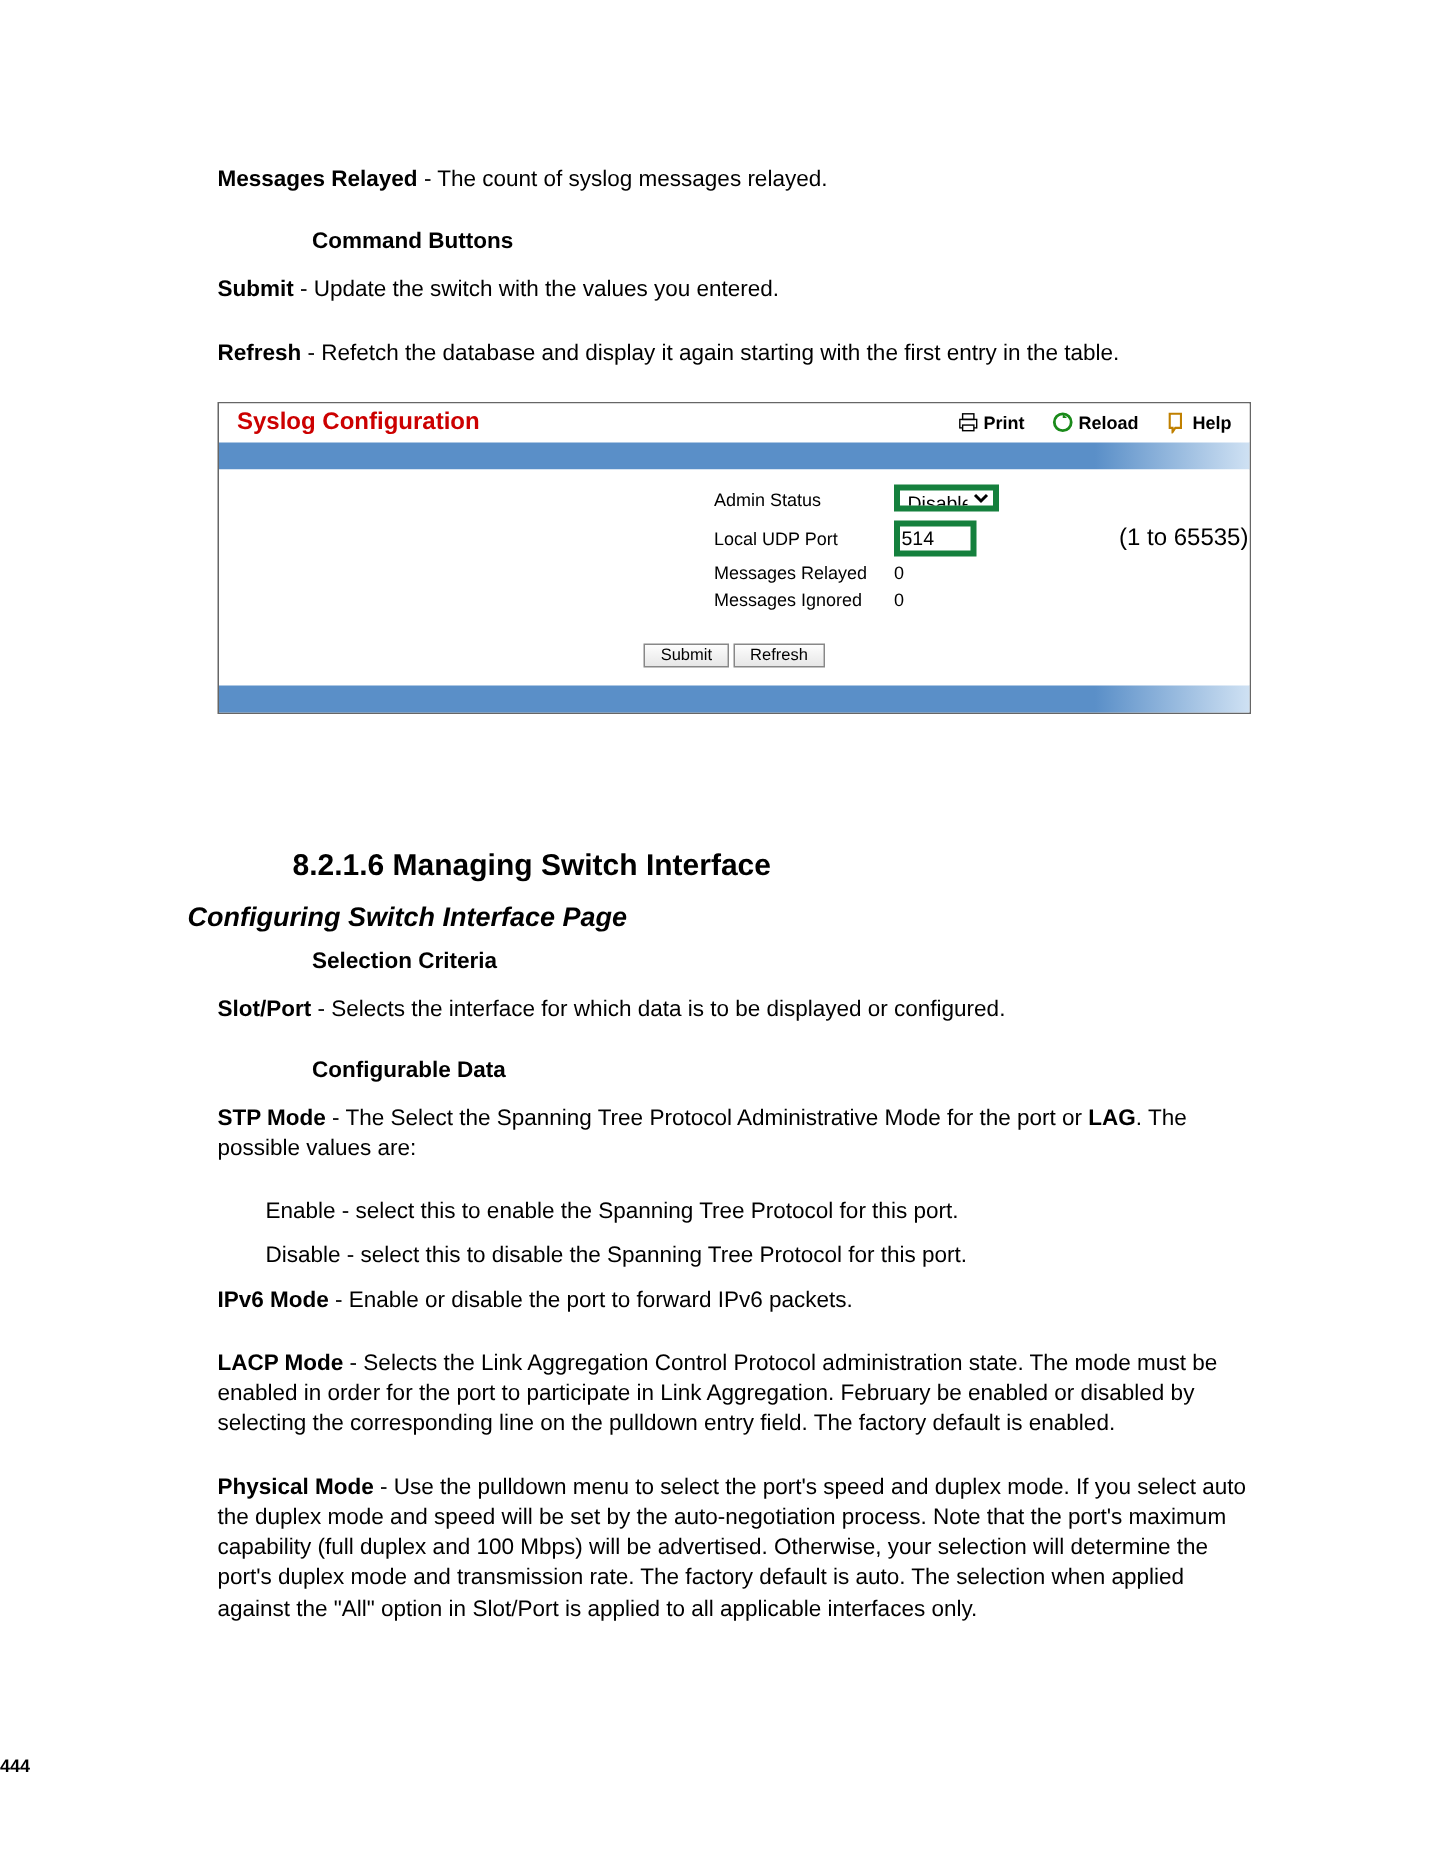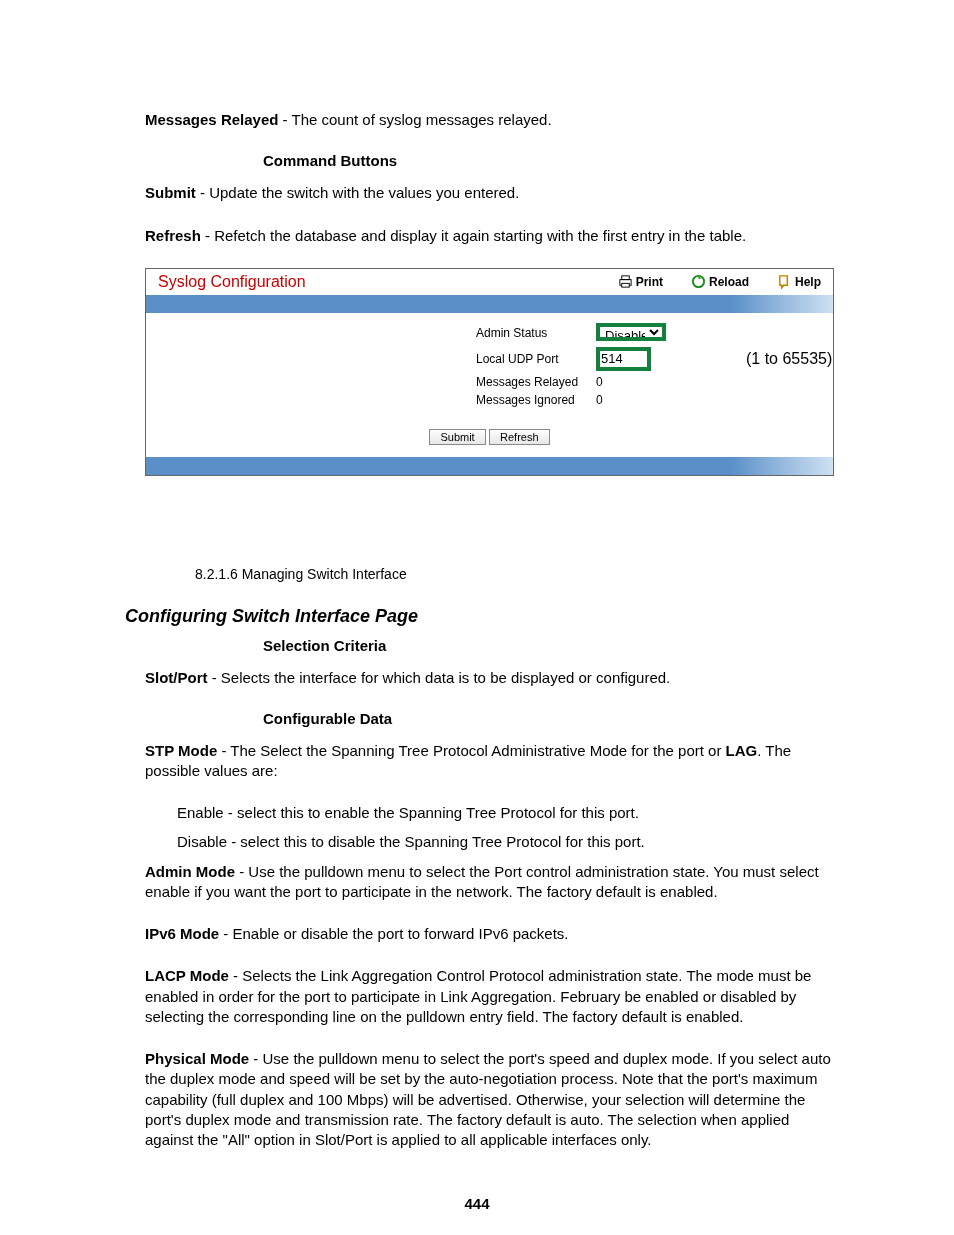--- a/index.html
+++ b/index.html
@@ -19,47 +19,47 @@
   }
   .para {
     font-size: 15px;
     line-height: 1.35;
     margin-bottom: 22px;
   }
   .bold { font-weight: bold; }
   .indent-heading {
     font-weight: bold;
     font-size: 15px;
-    margin-left: 118px;
+    margin-left: 63px;
     margin-bottom: 14px;
   }
   .ui-panel {
     border: 1px solid #666;
     margin-top: 5px;
     margin-bottom: 90px;
     font-family: Tahoma, Verdana, sans-serif;
     font-size: 12px;
   }
   .ui-header {
     display: flex;
     align-items: center;
     justify-content: space-between;
     padding: 4px 12px;
     background: #fff;
   }
   .ui-title {
     color: #cc0000;
-    font-weight: normal;
+    font-weight: bold;
     font-size: 16px;
     font-family: Arial, sans-serif;
   }
   .ui-actions {
     display: flex;
     align-items: center;
-    gap: 28px;
+    gap: 18px;
   }
   .ui-action {
     display: flex;
     align-items: center;
     gap: 3px;
     font-size: 12px;
     font-weight: bold;
     color: #000;
     cursor: pointer;
   }
@@ -97,44 +97,44 @@
   }
   .btn {
     font-size: 11px;
     padding: 1px 10px;
     border: 1px solid #888;
     background: linear-gradient(#fdfdfd,#e7e7e7);
     cursor: pointer;
     font-family: Tahoma, sans-serif;
   }
   .section-h {
-    font-size: 14px;
-    font-weight: normal;
-    margin-bottom: 24px;
+    font-size: 20px;
+    font-weight: bold;
+    margin-bottom: 12px;
     margin-left: 50px;
   }
   .section-sub {
     font-size: 18px;
     font-style: italic;
     font-weight: bold;
     margin-bottom: 10px;
     margin-left: -20px;
   }
   .list-item {
     font-size: 15px;
     margin-left: 32px;
     margin-bottom: 12px;
   }
   .page-num {
     position: absolute;
-    bottom: 23px;
+    bottom: 51px;
     left: 0; right: 0;
-    text-align: center;
-    font-weight: bold;
-    font-size: 15px;
+    text-align: left;
+    font-weight: bold;
+    font-size: 12px;
   }
 </style>
 </head>
 <body>
 
 <div class="page">
 
   <div class="para">
     <span class="bold">Messages Relayed</span><span> - The count of syslog messages relayed.</span>
   </div>
@@ -212,23 +212,20 @@
 
   <div class="indent-heading">Configurable Data</div>
 
   <div class="para">
     <span class="bold">STP Mode</span><span> - The Select the Spanning Tree Protocol Administrative Mode for the port or </span><span class="bold">LAG</span><span>. The possible values are:</span>
   </div>
 
   <div class="list-item">Enable - select this to enable the Spanning Tree Protocol for this port.</div>
   <div class="list-item">Disable - select this to disable the Spanning Tree Protocol for this port.</div>
 
-  <div class="para">
-    <span class="bold">Admin Mode</span><span> - Use the pulldown menu to select the Port control administration state. You must select enable if you want the port to participate in the network. The factory default is enabled.</span>
-  </div>
 
   <div class="para">
     <span class="bold">IPv6 Mode</span><span> - Enable or disable the port to forward IPv6 packets.</span>
   </div>
 
   <div class="para">
     <span class="bold">LACP Mode</span><span> - Selects the Link Aggregation Control Protocol administration state. The mode must be enabled in order for the port to participate in Link Aggregation. February be enabled or disabled by selecting the corresponding line on the pulldown entry field. The factory default is enabled.</span>
   </div>
 
   <div class="para">

